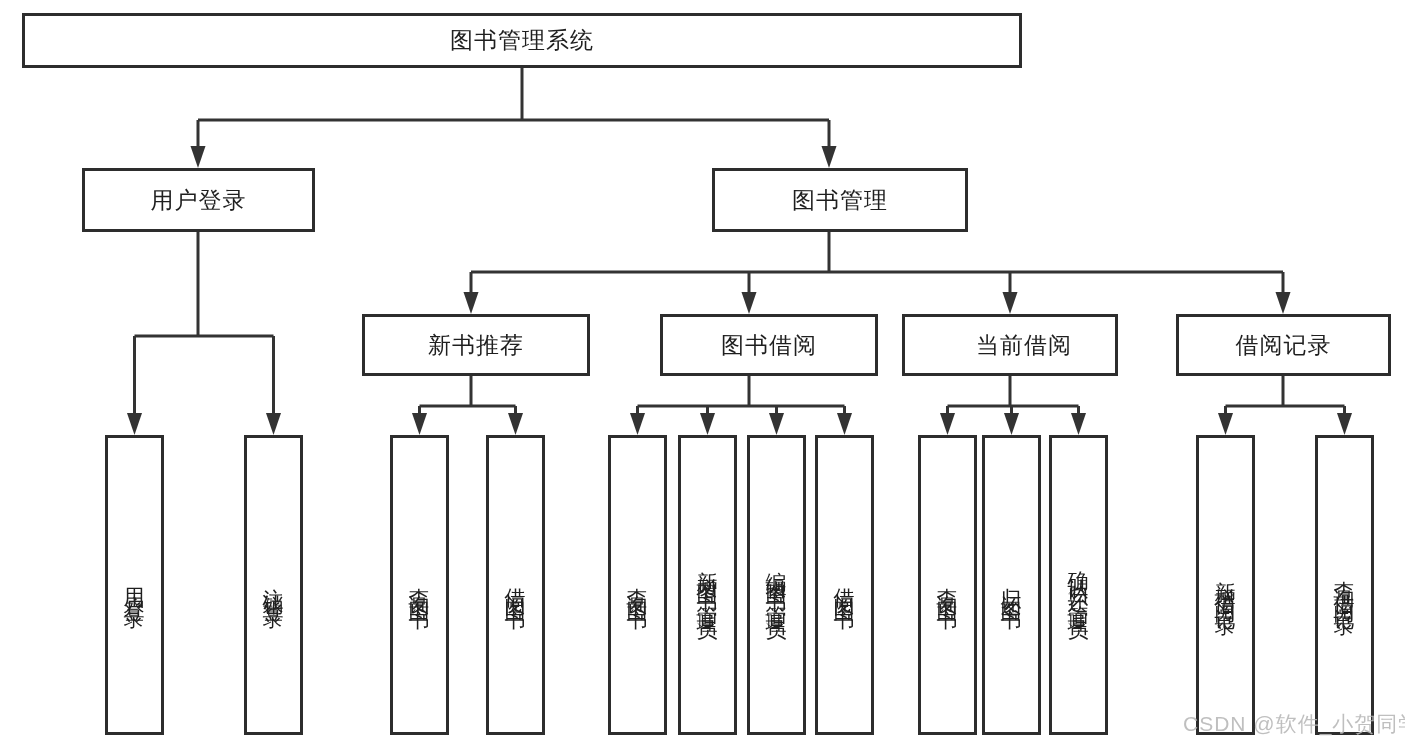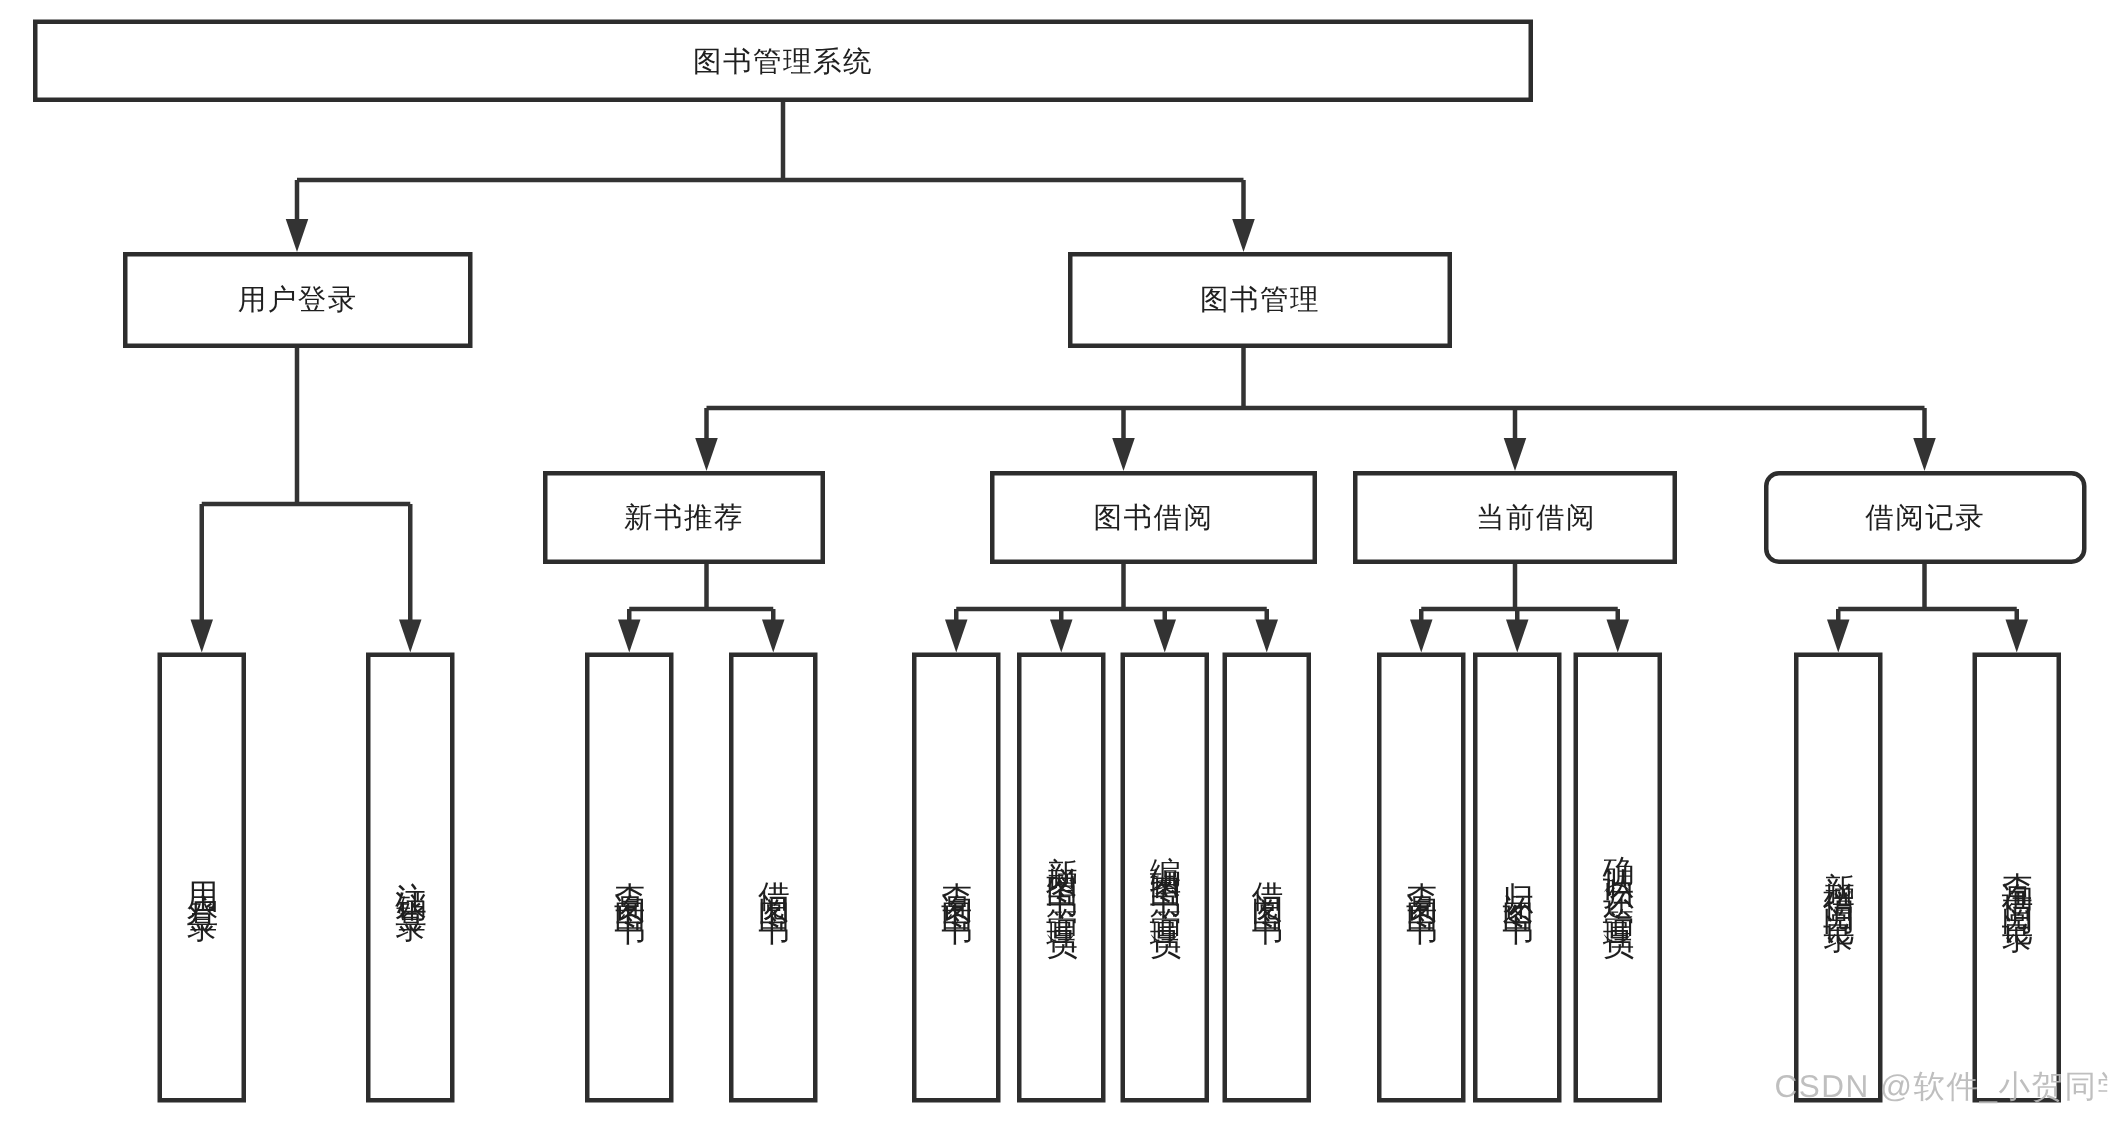--- a/index.html
+++ b/index.html
@@ -26,21 +26,21 @@
   svg.connectors polygon{fill:var(--line);}
   .box{
     position:absolute;
     box-sizing:border-box;
     background:#ffffff;
     border:3px solid var(--border);
     display:flex;align-items:center;justify-content:center;
     z-index:1;
   }
   .box .lbl{
-    font-size:19px;
+    font-size:23px;
     letter-spacing:1px;
     white-space:nowrap;
   }
   .box.leaf .lbl{
     writing-mode:vertical-rl;
     text-orientation:mixed;
     font-size:21px;
     letter-spacing:7px;
     line-height:1;
   }
@@ -140,30 +140,30 @@
     <span class="lbl">图书管理系统</span>
   </div>
 
   <div class="box" style="left:82px;top:168px;width:233px;height:64px;">
     <span class="lbl">用户登录</span>
   </div>
   <div class="box" style="left:712px;top:168px;width:256px;height:64px;">
     <span class="lbl">图书管理</span>
   </div>
 
-  <div class="box" style="left:362px;top:314px;width:188px;height:62px;">
+  <div class="box" style="left:362px;top:314px;width:228px;height:62px;">
     <span class="lbl">新书推荐</span>
   </div>
   <div class="box" style="left:640px;top:314px;width:218px;height:62px;margin-left:20px;">
     <span class="lbl">图书借阅</span>
   </div>
   <div class="box" style="left:902px;top:314px;width:216px;height:62px;padding-left:28px;">
     <span class="lbl">当前借阅</span>
   </div>
-  <div class="box" style="left:1176px;top:314px;width:215px;height:62px;border-radius:10px;">
+  <div class="box" style="left:1176px;top:314px;width:215px;height:62px;">
     <span class="lbl">借阅记录</span>
   </div>
 
   <div class="box leaf" style="left:105px;top:435px;width:59px;height:300px;">
     <span class="lbl">用户登录</span>
   </div>
   <div class="box leaf" style="left:244px;top:435px;width:59px;height:300px;">
     <span class="lbl">注销登录</span>
   </div>
 

